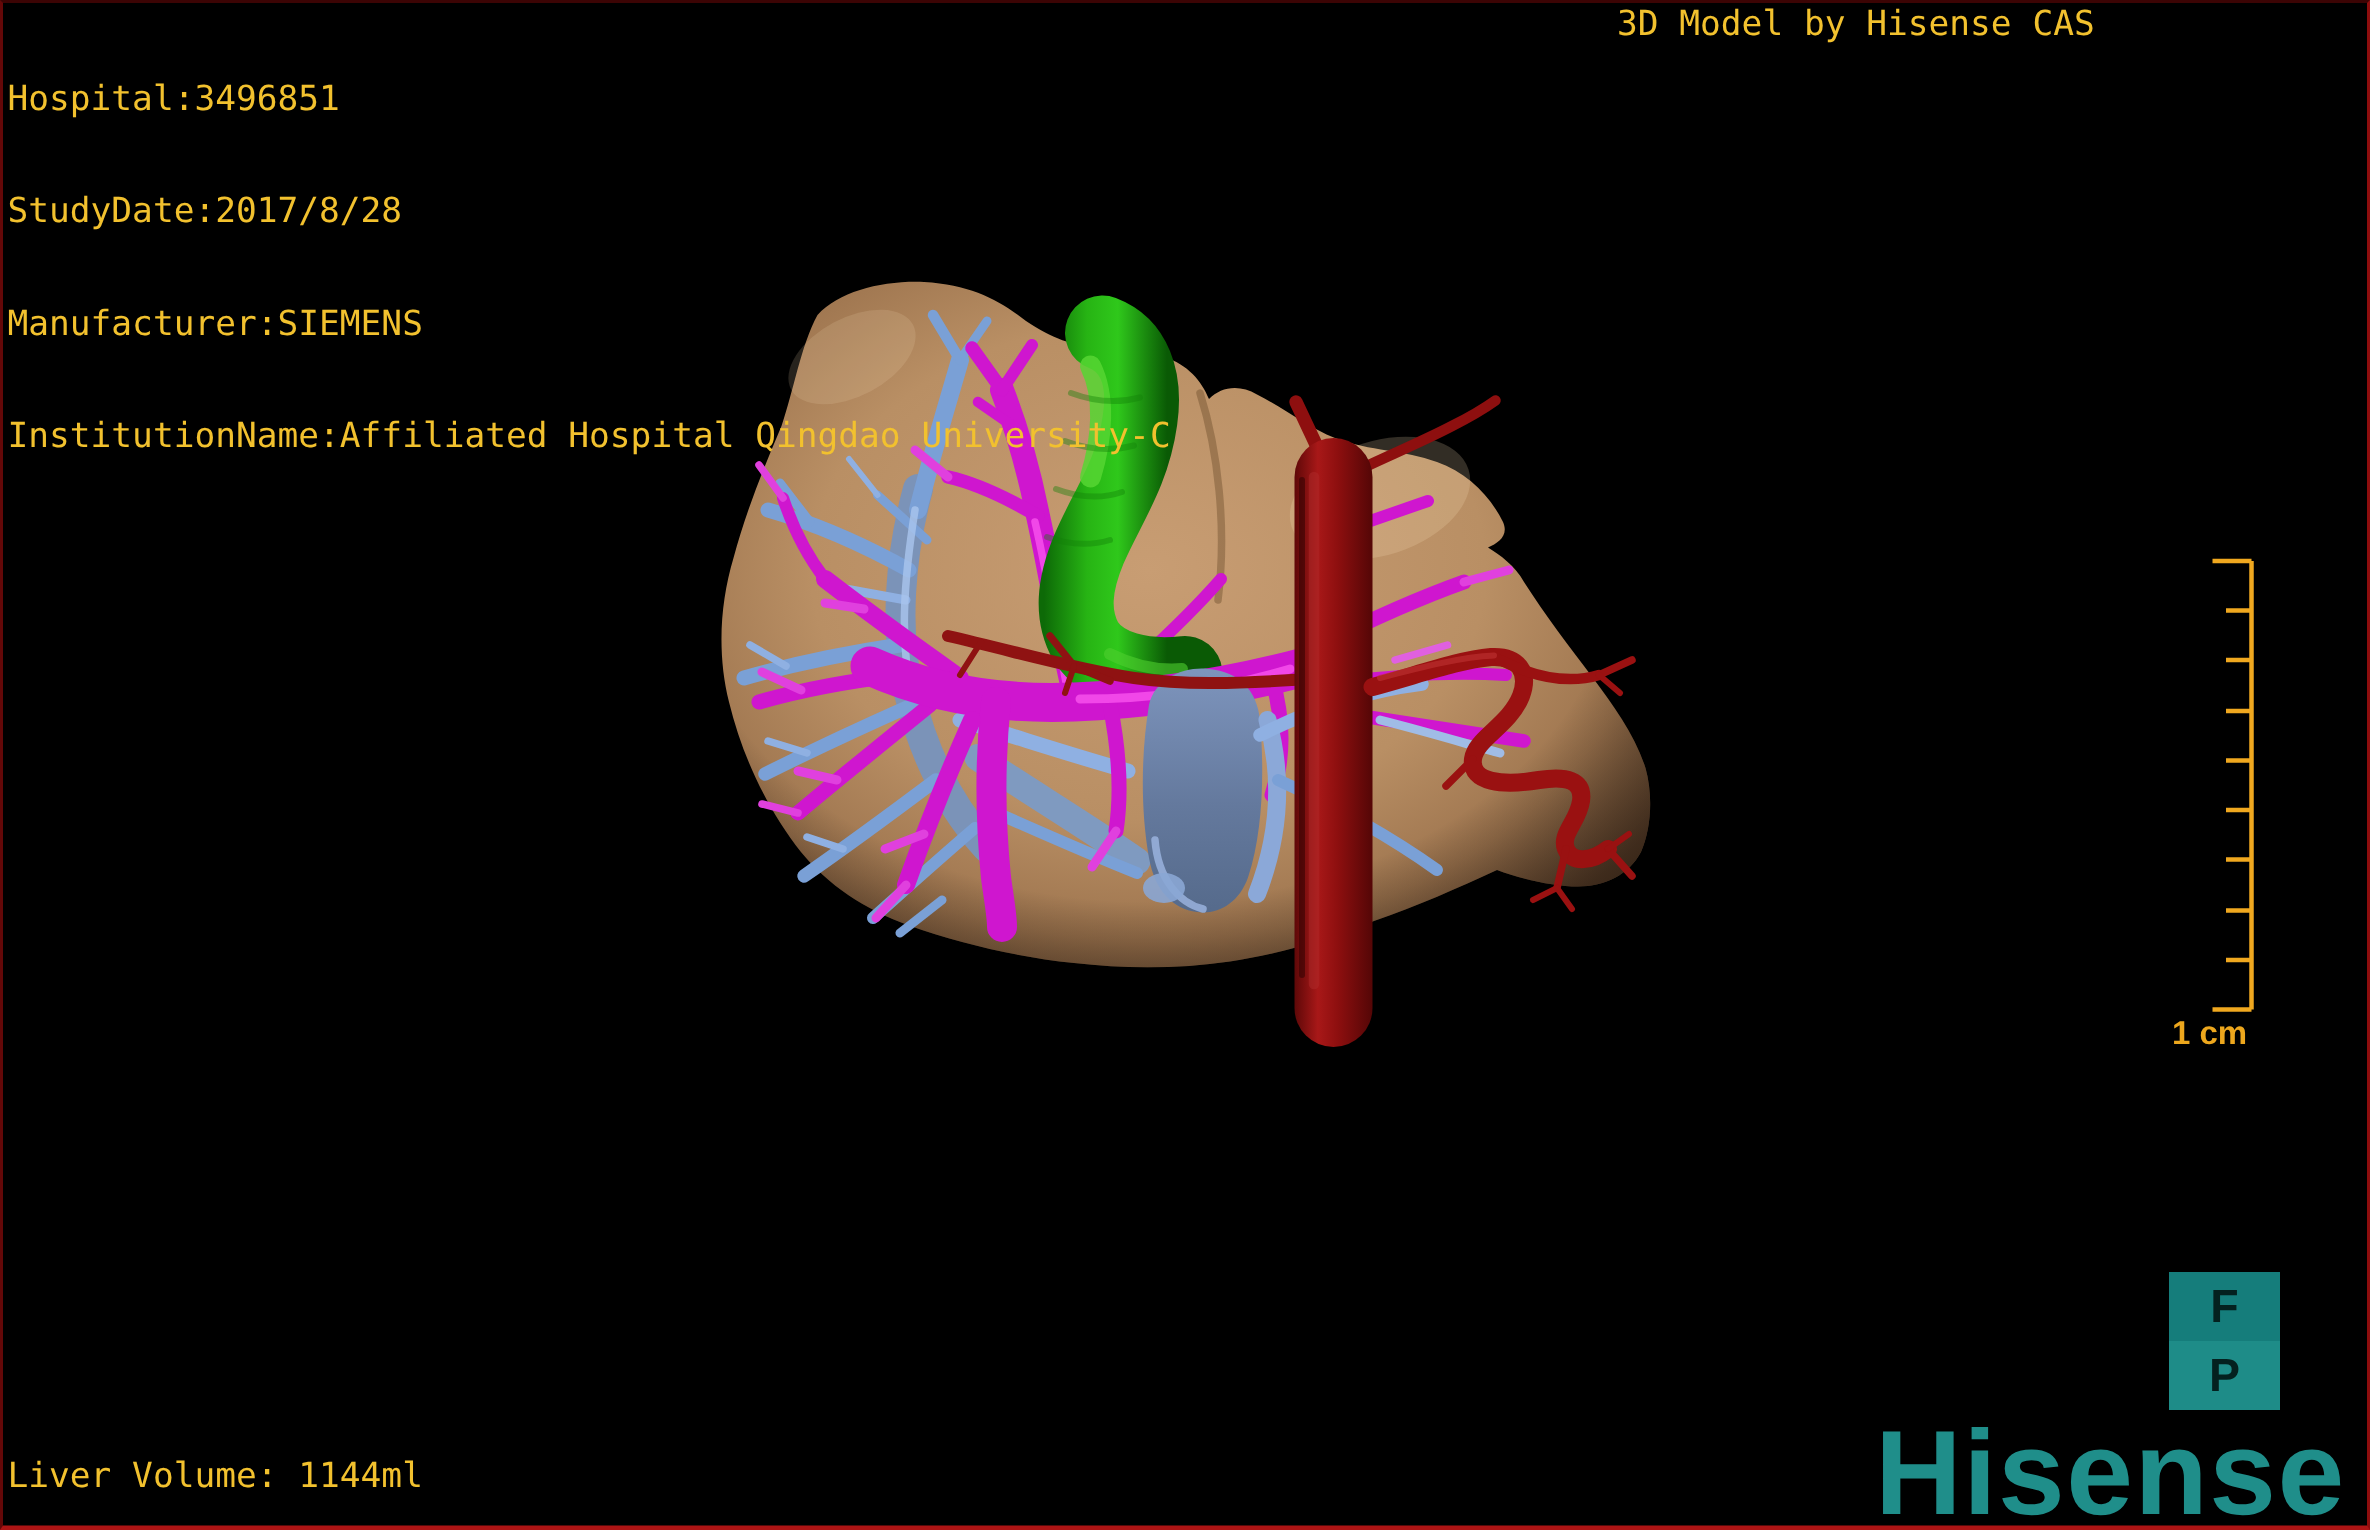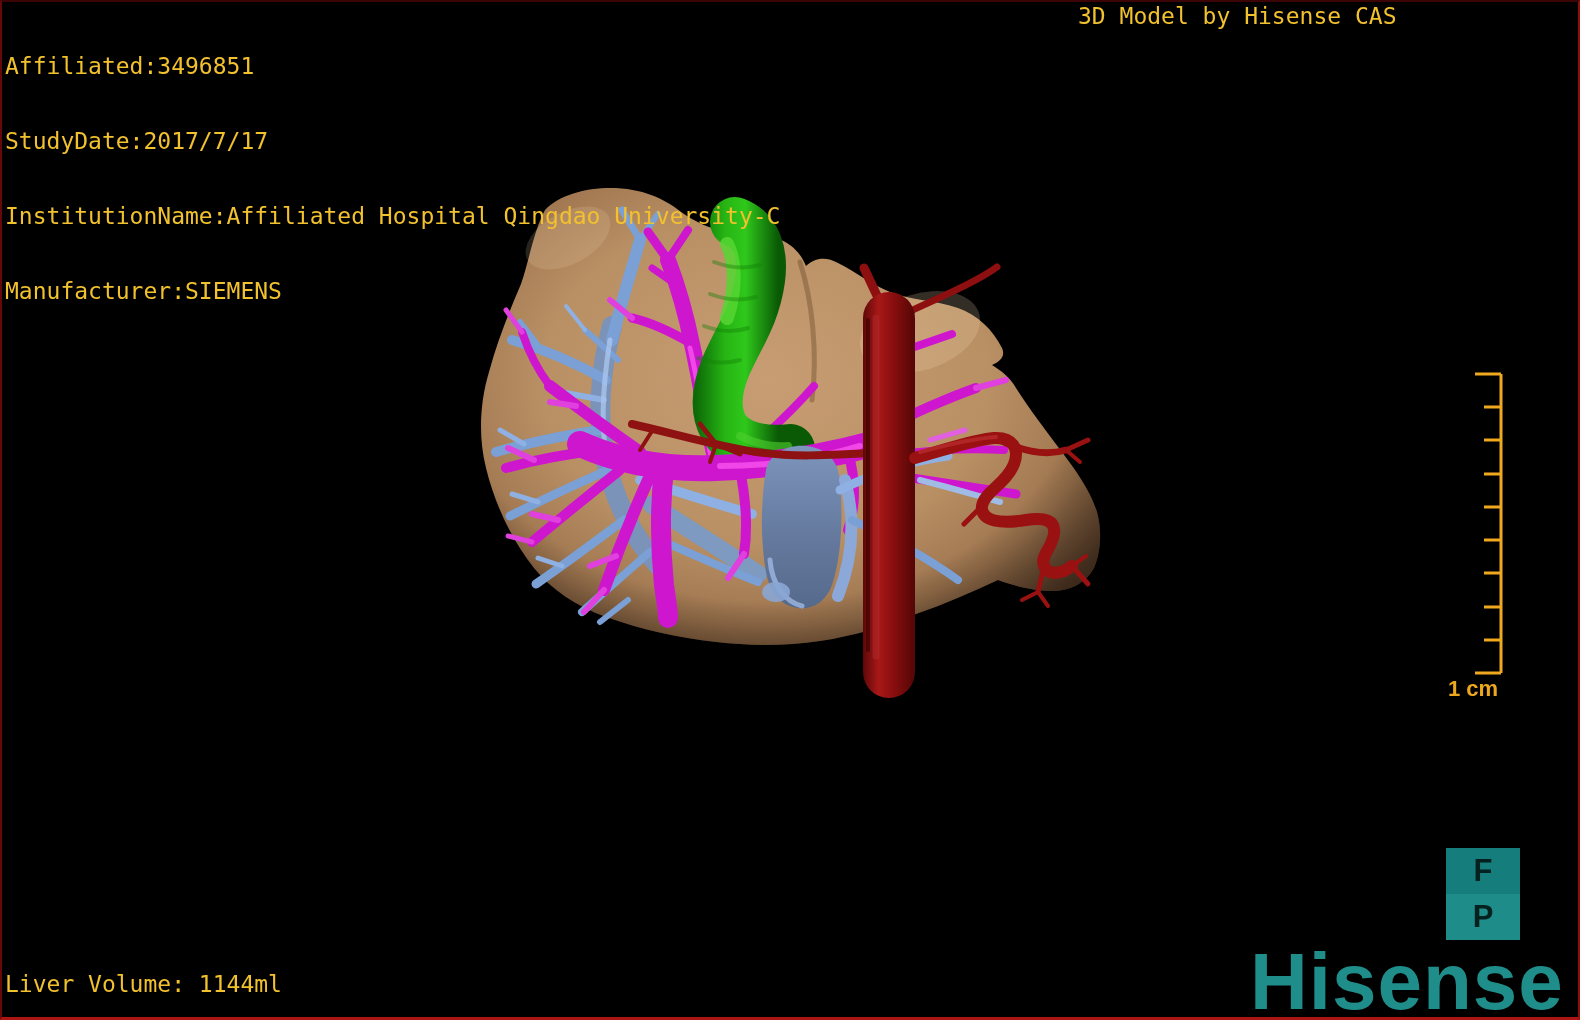--- a/index.html
+++ b/index.html
@@ -25,24 +25,24 @@
   #scene{position:absolute;left:0;top:0;z-index:10;}
   .scale-label{font-family:"Liberation Sans",sans-serif;font-weight:700;
        font-size:22px;fill:#eda71d;}
 </style>
 </head>
 <body>
 
 <div class="frame"></div>
 
 <div id="patient-block" class="overlay-text">
-  <div>Affiliated:3496851</div>
-  <div>StudyDate:2017/7/17</div>
+  <div>Hospital:3496851</div>
+  <div>StudyDate:2017/8/28</div>
+  <div>Manufacturer:SIEMENS</div>
   <div>InstitutionName:Affiliated Hospital Qingdao University-C</div>
-  <div>Manufacturer:SIEMENS</div>
 </div>
 
 <div id="caption-right" class="overlay-text">3D Model by Hisense CAS</div>
 
 <div id="liver-volume" class="overlay-text">Liver Volume: 1144ml</div>
 
 <svg id="scene" width="1580" height="1020" viewBox="0 0 1580 1020">
   <defs>
     <radialGradient id="liverGrad" cx="46%" cy="42%" r="66%">
       <stop offset="0%" stop-color="#c89d73"></stop>

